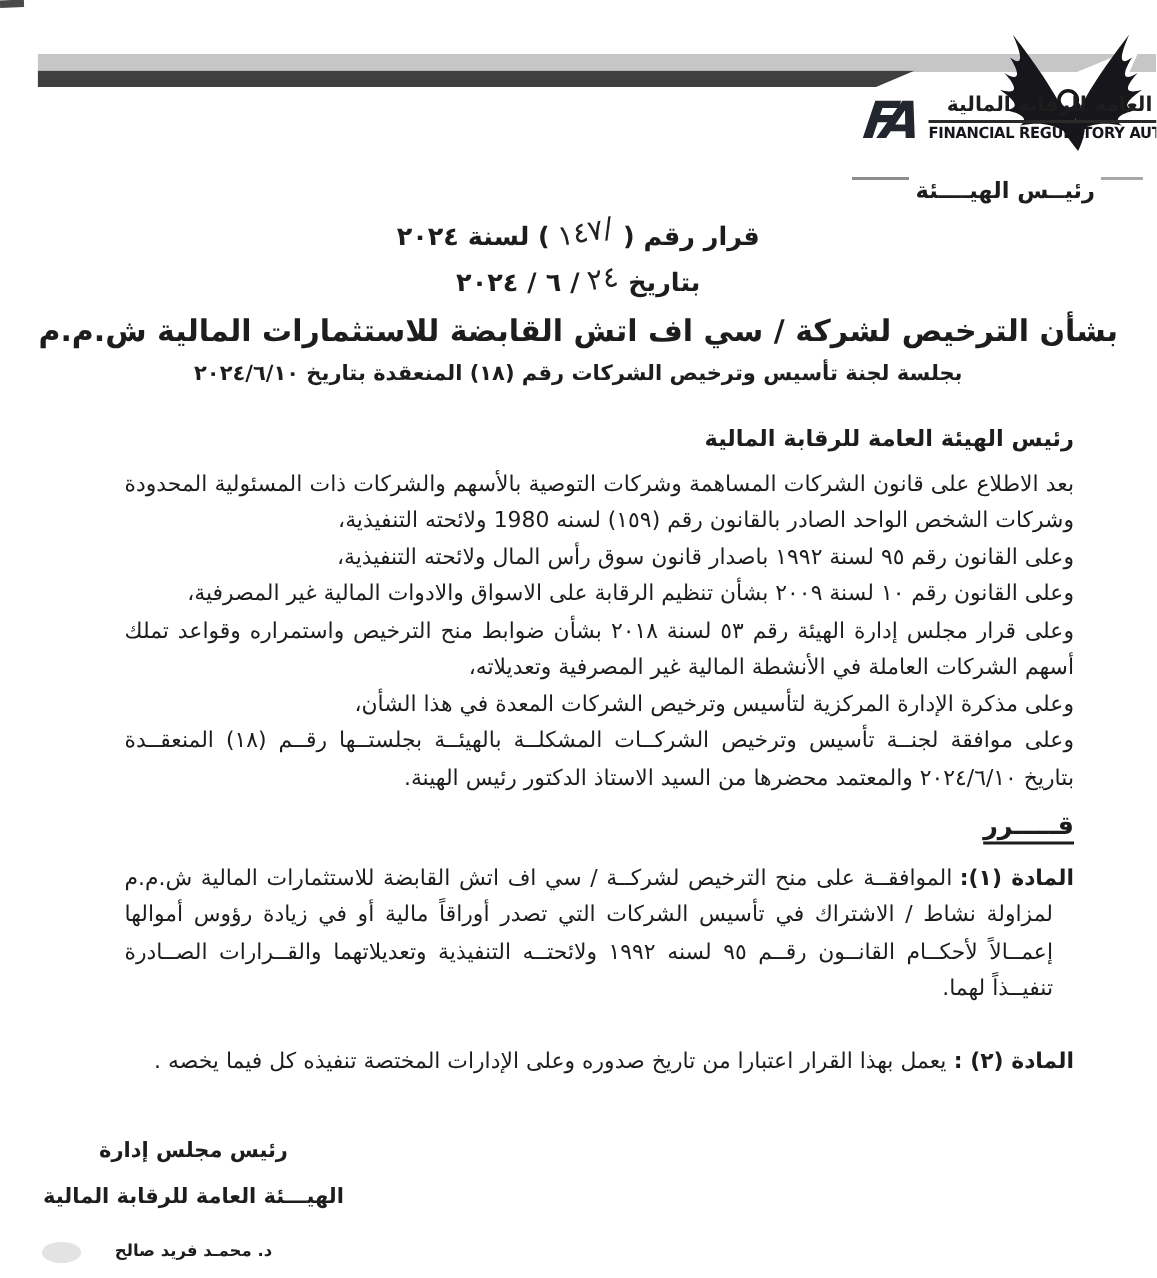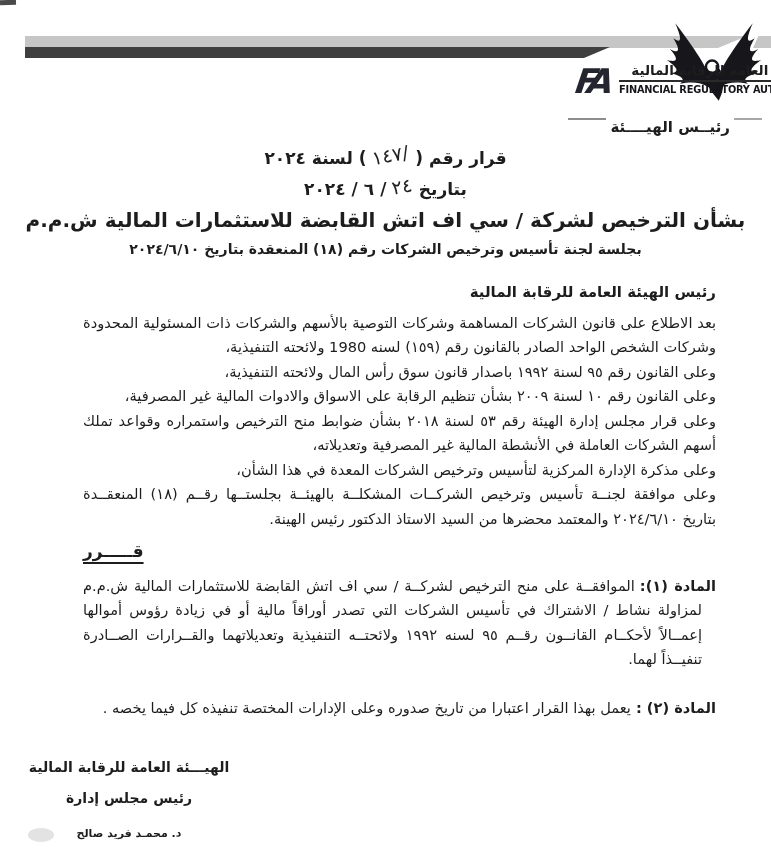--- a/index.html
+++ b/index.html
@@ -42,21 +42,21 @@
   .session{font-weight:bold;font-size:14px;
     text-underline-offset:5px;text-decoration-thickness:1.5px;}
   .hand{display:inline-block;transform:rotate(-10deg) translateY(-2px);
     font-weight:400;font-size:19px;letter-spacing:2px;unicode-bidi:isolate;color:#222;}
   .date-line .part{unicode-bidi:isolate;display:inline-block;margin:0 3px;}
   
   .doc-body{position:absolute;top:280px;right:55px;left:60px;direction:rtl;
     font-size:14.6px;line-height:24.5px;text-align:justify;margin-left:23px;}
   .body-heading{font-weight:bold;font-size:15px;margin-bottom:6px;text-align:right;}
   p.pre{margin:0;}
-  .decided{font-weight:bold;font-size:17px;text-align:left;text-decoration:underline;
+  .decided{font-weight:bold;font-size:17px;text-align:right;text-decoration:underline;
     text-underline-offset:5px;text-decoration-thickness:1.5px;margin:8px 0 10px;letter-spacing:1px;}
   .article{margin:0;padding-right:14px;text-indent:-14px;}
   .art-label{font-weight:bold;margin-left:5px;}
   .article-2{margin-top:24px;}
   
   .signature{position:absolute;top:752px;left:26px;width:206px;text-align:center;direction:rtl;font-weight:bold;}
   .sig-line{font-size:14px;line-height:31px;}
   .sig-name{font-size:11px;margin-top:13px;}
   .smudge{position:absolute;top:828px;left:28px;width:26px;height:14px;background:#e3e3e3;border-radius:50%;}
 </style>
@@ -114,18 +114,18 @@
 
     <div class="decided">قـــــرر</div>
 
     <p class="article"><span class="art-label">المادة (١):</span><span>الموافقــة على منح الترخيص لشركــة / سي اف اتش القابضة للاستثمارات المالية ش.م.م لمزاولة نشاط / الاشتراك في تأسيس الشركات التي تصدر أوراقاً مالية أو في زيادة رؤوس أموالها إعمــالاً لأحكــام القانــون رقــم ٩٥ لسنه ١٩٩٢ ولائحتــه التنفيذية وتعديلاتهما والقــرارات الصــادرة تنفيــذاً لهما.</span></p>
 
     <p class="article article-2"><span class="art-label">المادة (٢) :</span><span>يعمل بهذا القرار اعتبارا من تاريخ صدوره وعلى الإدارات المختصة تنفيذه كل فيما يخصه .</span></p>
   </div>
 
   <div class="smudge"></div>
   <div class="signature">
+    <div class="sig-line">رئيس مجلس إدارة</div>
     <div class="sig-line">الهيـــئة العامة للرقابة المالية</div>
-    <div class="sig-line">رئيس مجلس إدارة</div>
     <div class="sig-name">د. محمـد فريد صالح</div>
   </div>
 
 </div>
 
 </body></html>

